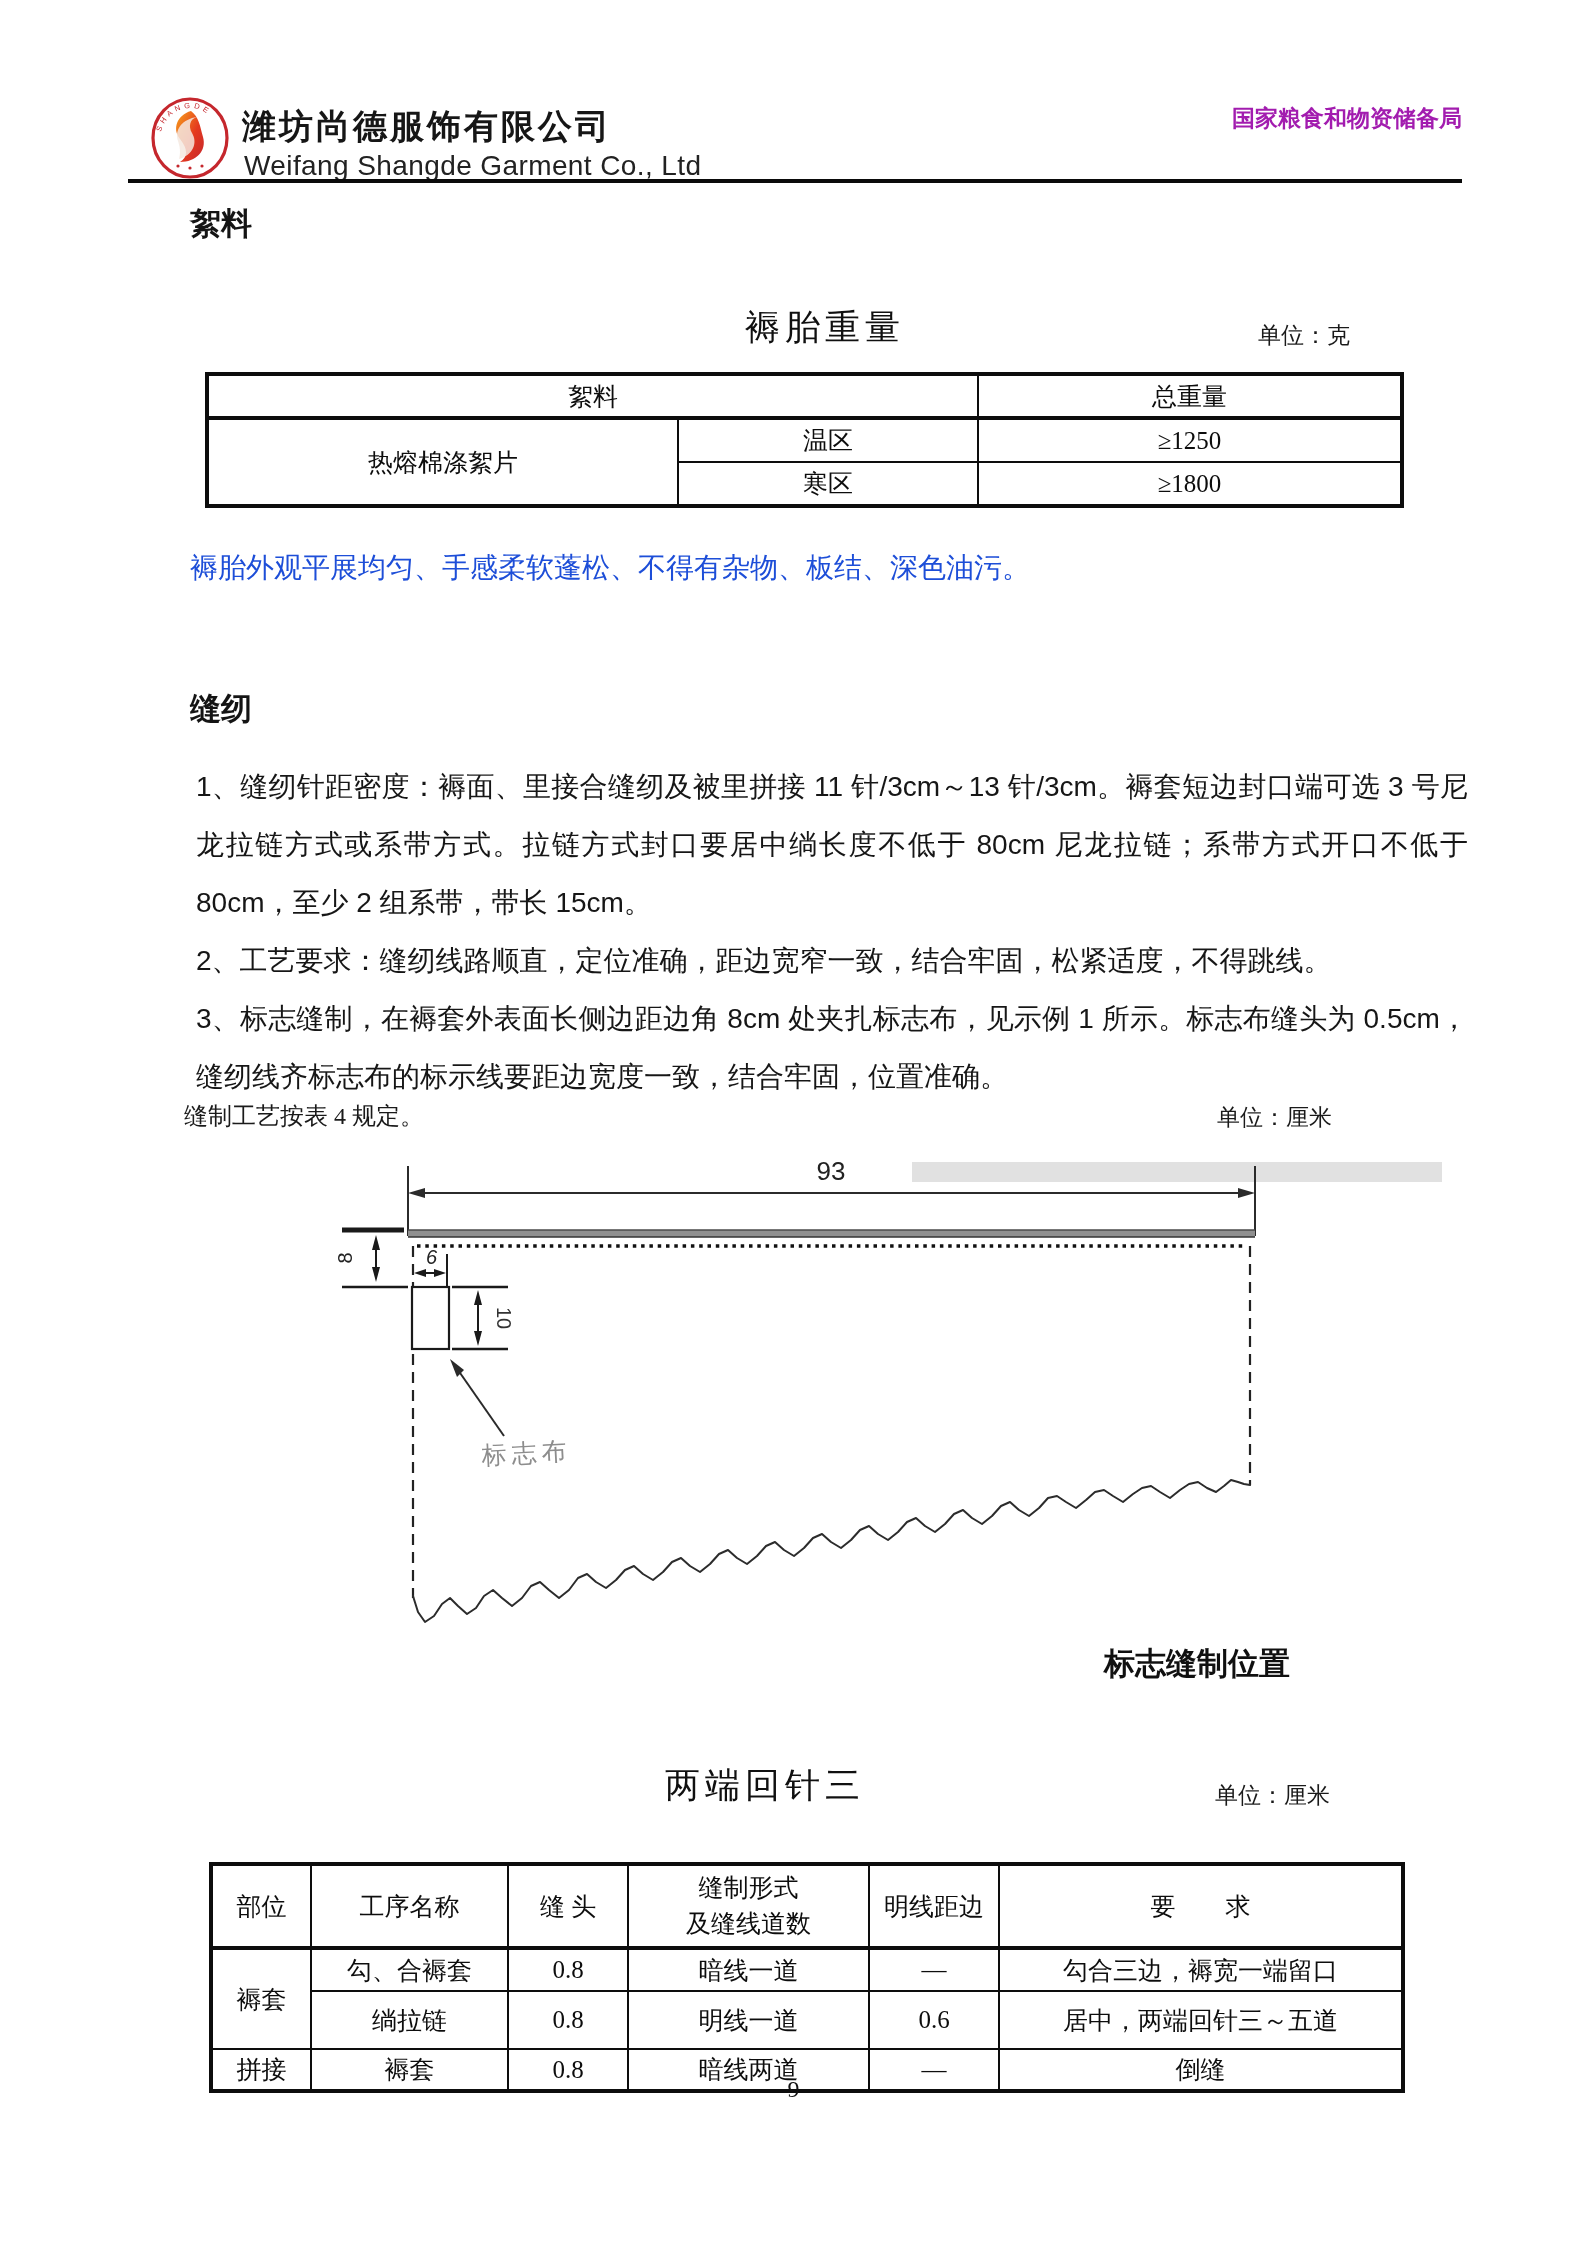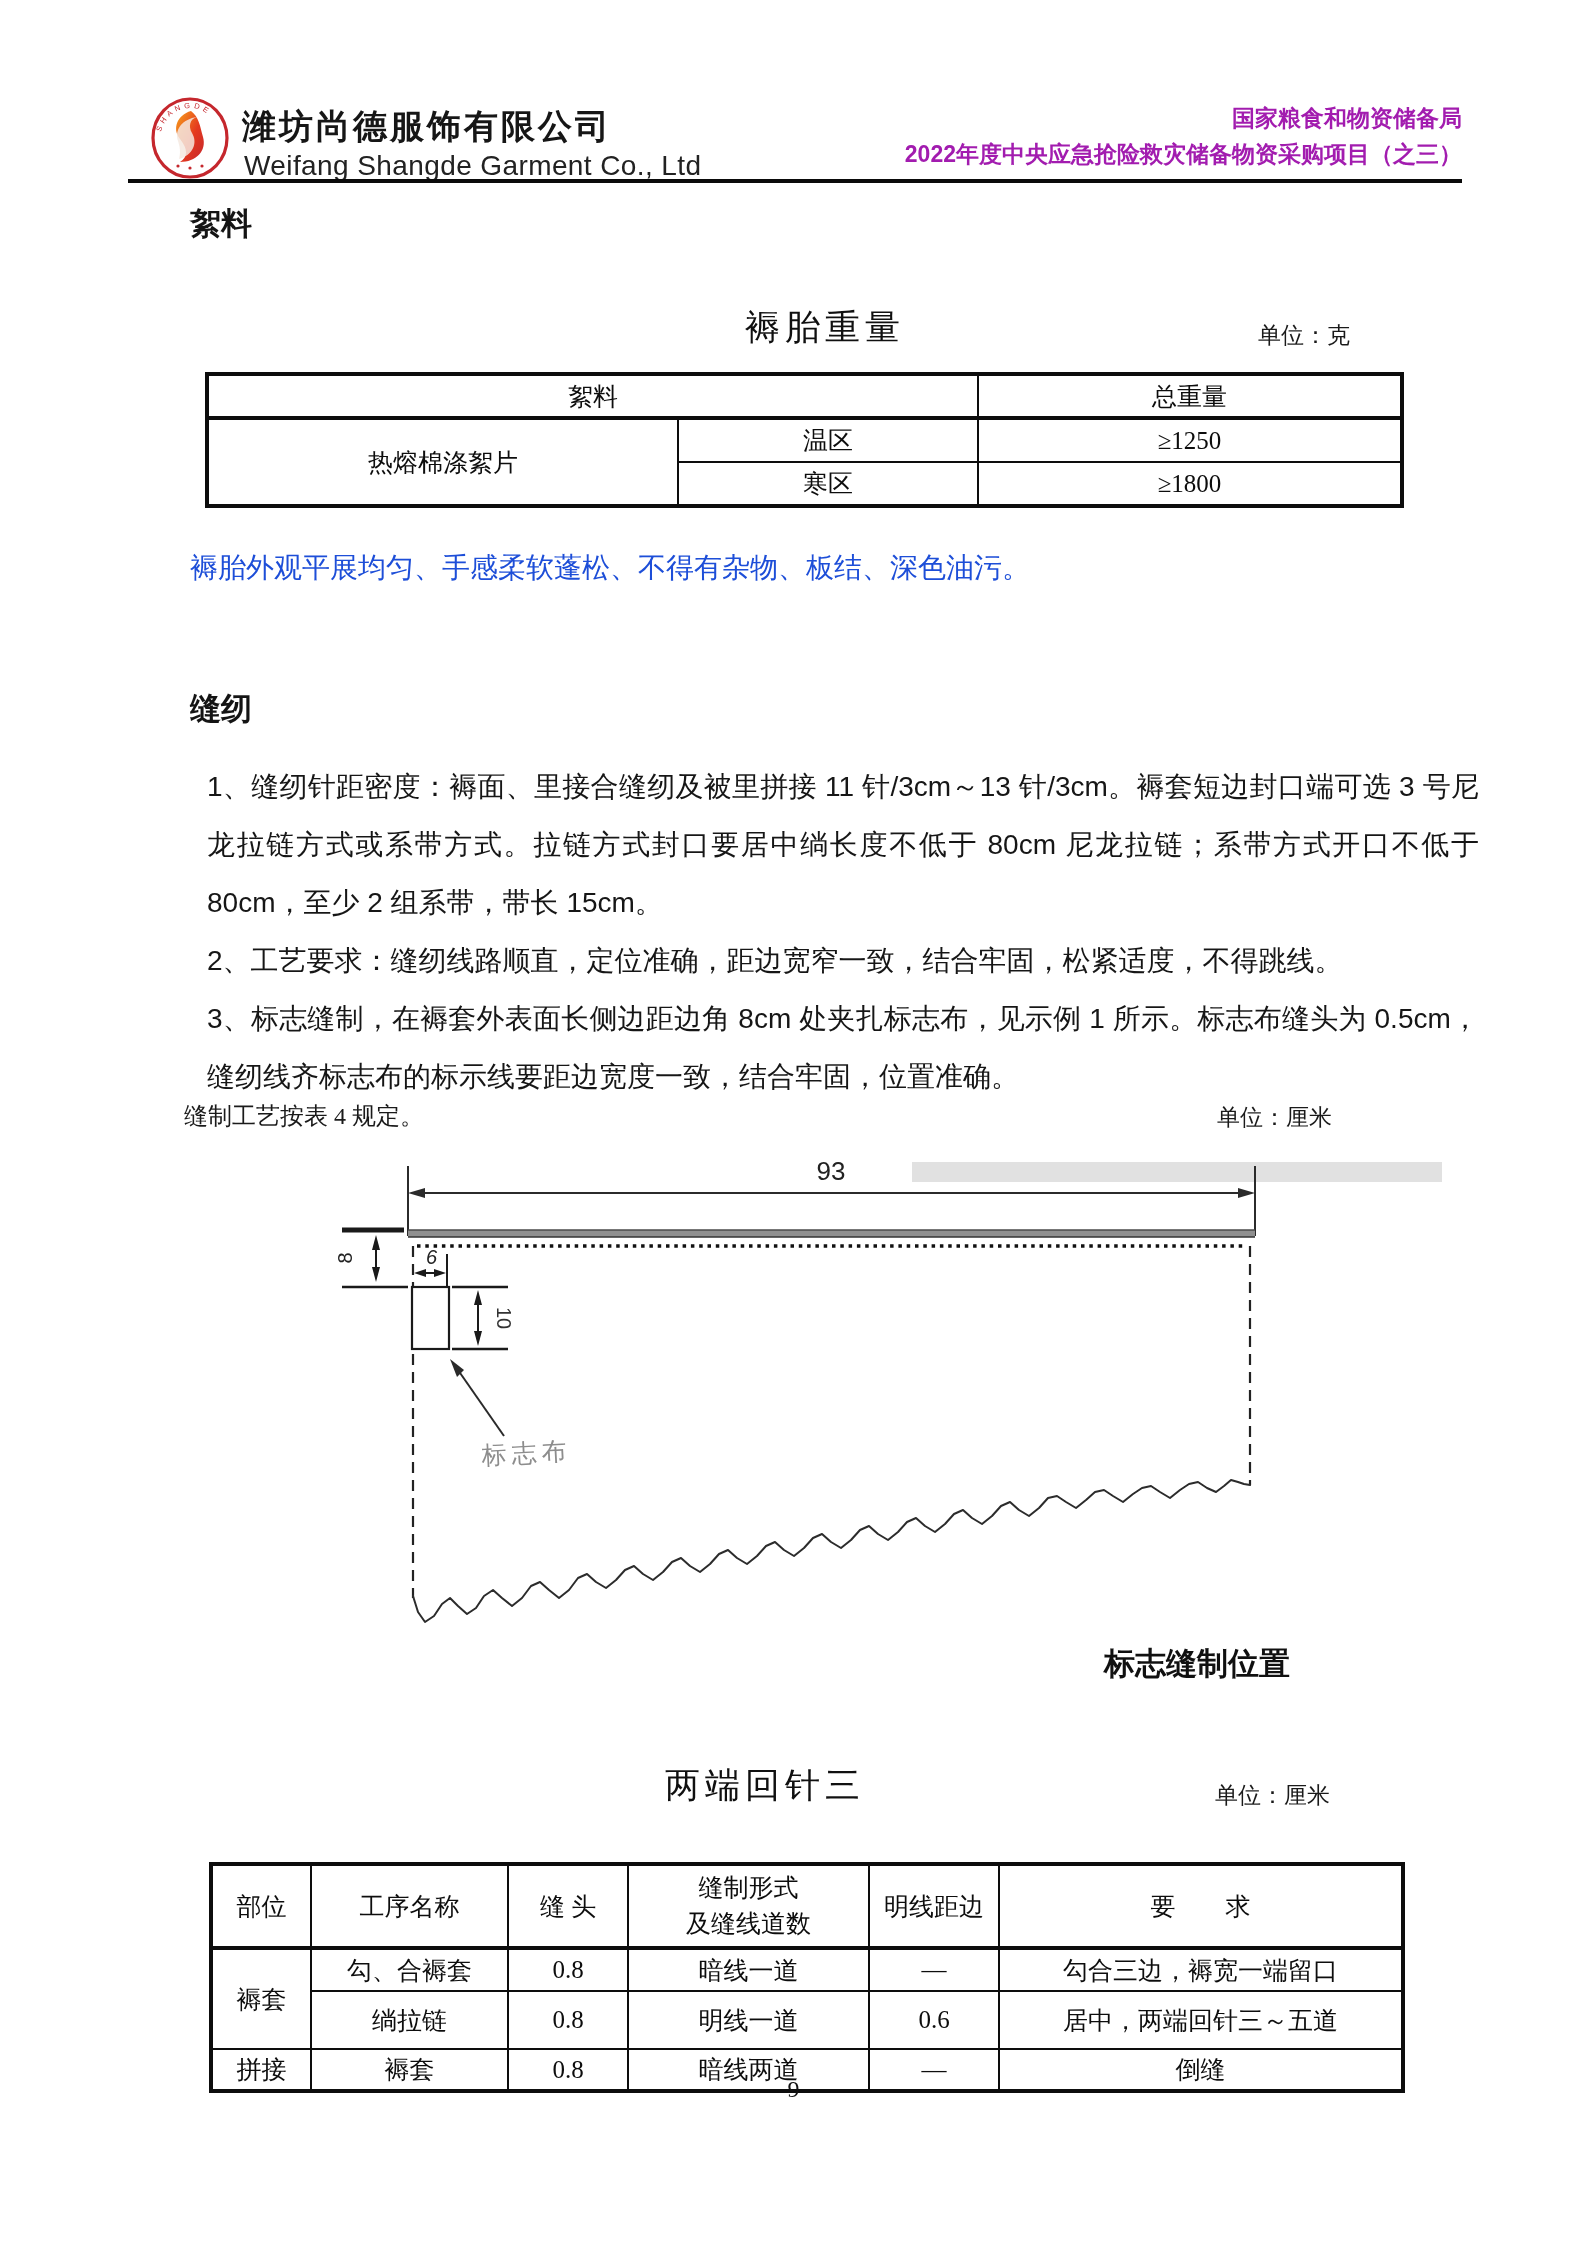--- a/index.html
+++ b/index.html
@@ -53,21 +53,20 @@
       <path d="M29,63 C43,59 48,47 42,37 C38,30 40,23 47,21 C33,23 24,33 28,45 C31,54 30,59 29,63 Z" fill="#f4e9e0" opacity="0.85"></path>
       <circle cx="28" cy="70" r="1.6" fill="#c5272d"></circle>
       <circle cx="40" cy="72" r="1.6" fill="#c5272d"></circle>
       <circle cx="52" cy="70" r="1.6" fill="#c5272d"></circle>
     </svg>
   </div>
   <div class="abs company-cn">潍坊尚德服饰有限公司</div>
   <div class="abs company-en">Weifang Shangde Garment Co., Ltd</div>
   <div class="abs hdr-right">
     <div>国家粮食和物资储备局</div>
-    <div>2022年度中央应急抢险救灾储备物资采购项目（之三）</div>
   </div>
   <div class="abs rule"></div>
 
   <div class="abs sec-heading" style="left:190px;top:203px;">絮料</div>
 
   <div class="abs tbl-title" style="left:190px;top:304px;">褥胎重量</div>
   <div class="abs unit" style="right:237px;top:320px;">单位：克</div>
 
   <table class="spec abs" style="left:205px;top:372px;width:1195px;">
     <colgroup>
@@ -89,21 +88,21 @@
       <td>寒区</td>
       <td>≥1800</td>
     </tr>
   </tbody>
     </table>
 
   <div class="abs note-p" style="left:190px;top:549px;">褥胎外观平展均匀、手感柔软蓬松、不得有杂物、板结、深色油污。</div>
 
   <div class="abs sec-heading" style="left:190px;top:688px;">缝纫</div>
 
-  <div class="abs body-p" style="left:207px;top:758px;">
+  <div class="abs body-p" style="left:196px;top:758px;">
     <p>1、缝纫针距密度：褥面、里接合缝纫及被里拼接 11 针/3cm～13 针/3cm。褥套短边封口端可选 3 号尼龙拉链方式或系带方式。拉链方式封口要居中绱长度不低于 80cm 尼龙拉链；系带方式开口不低于 80cm，至少 2 组系带，带长 15cm。</p>
     <p>2、工艺要求：缝纫线路顺直，定位准确，距边宽窄一致，结合牢固，松紧适度，不得跳线。</p>
     <p>3、标志缝制，在褥套外表面长侧边距边角 8cm 处夹扎标志布，见示例 1 所示。标志布缝头为 0.5cm，缝纫线齐标志布的标示线要距边宽度一致，结合牢固，位置准确。</p>
   </div>
 
   <div class="abs serif" style="left:184px;top:1100px;font-size:24px;text-align:center;">缝制工艺按表 4 规定。</div>
   <div class="abs unit" style="right:255px;top:1102px;">单位：厘米</div>
 
   <div class="abs" style="left:290px;top:1146px;width:1160px;height:545px;">
     <svg width="1160" height="545" viewBox="0 0 1160 545">

